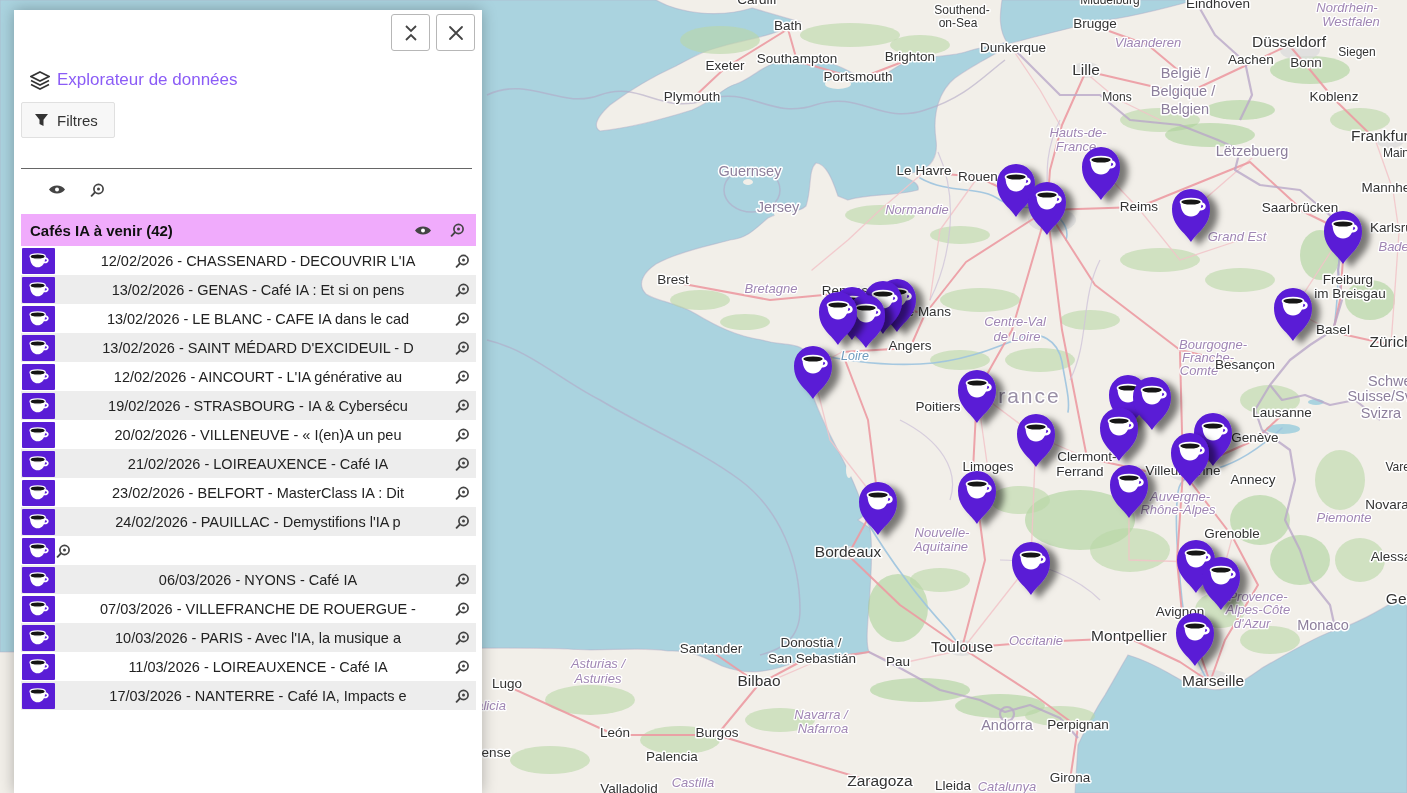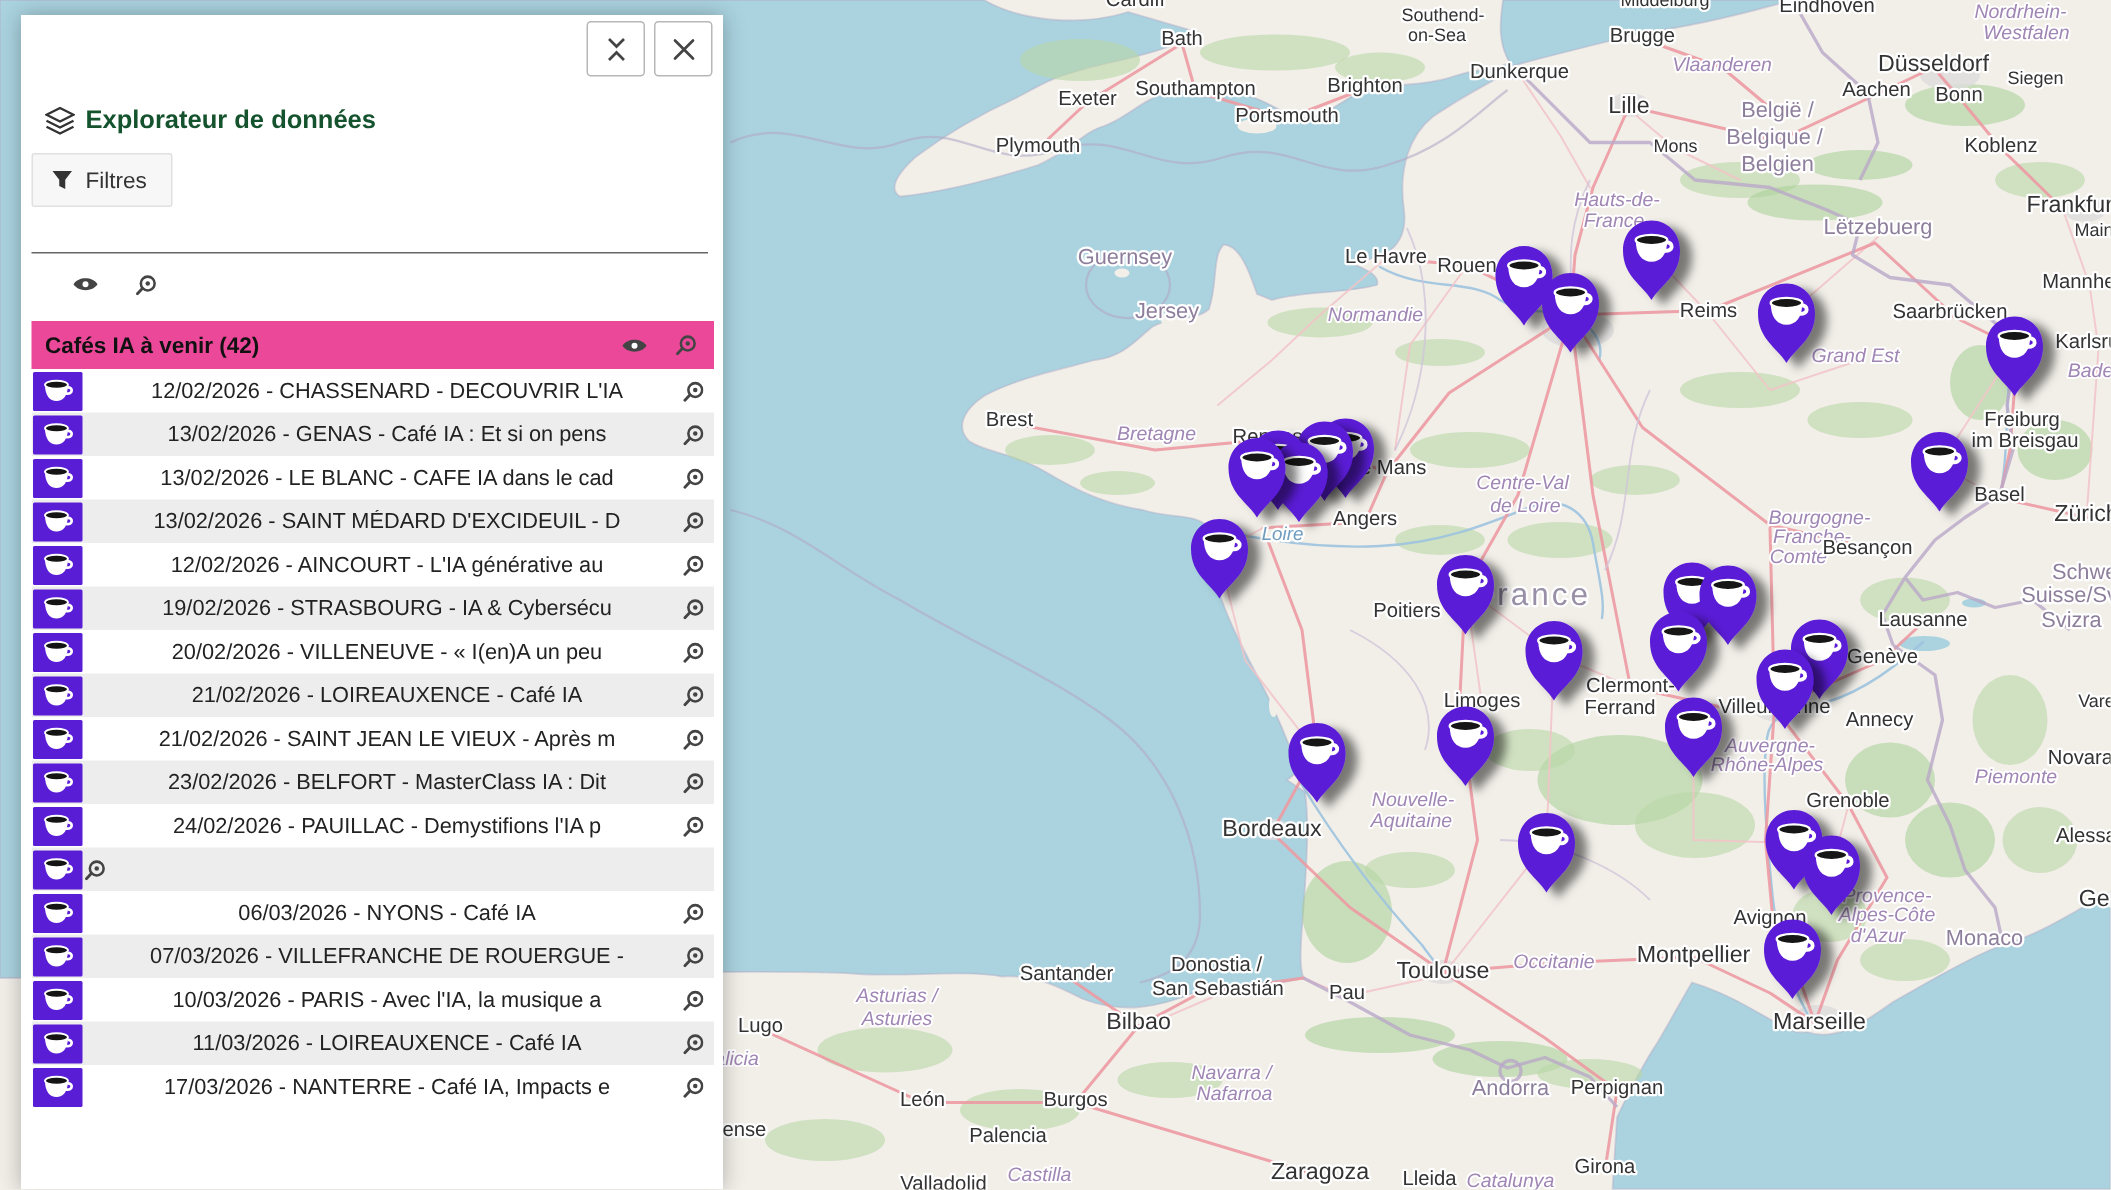--- a/index.html
+++ b/index.html
@@ -29,28 +29,28 @@
   .lbl-water{font-size:12.5px;font-style:italic;fill:#6f9cbf;}
   .pin-body{fill:var(--marker);}
 
   
   .panel{position:absolute;left:14px;top:10px;width:468px;height:783px;background:#fff;
     box-shadow:0 0 14px rgba(0,0,0,.28);z-index:5;}
   .win-btns{position:absolute;top:4px;right:7px;display:flex;gap:6px;}
   .win-btns button{width:39px;height:37px;background:#fff;border:1px solid #b7b7b7;border-radius:3px;
     display:flex;align-items:center;justify-content:center;cursor:pointer;padding:0;color:#444;}
   .title-row{position:absolute;left:16px;top:60px;display:flex;align-items:center;gap:7px;}
-  .title-row h1{font-size:17px;margin:0;color:#14532d;font-weight:bold;}
+  .title-row h1{font-size:17px;margin:0;color:#8b5cf6;font-weight:normal;}
   .filters-btn{position:absolute;left:7px;top:92px;height:36px;padding:0 16px 0 12px;background:#f7f7f7;
     border:1px solid #e0e0e0;border-radius:2px;display:flex;align-items:center;gap:8px;font-size:15px;color:#333;cursor:pointer;
     font-family:"Liberation Sans",sans-serif;}
   .sep{position:absolute;left:7px;right:10px;top:158px;border:0;border-top:1px solid #666;margin:0;}
   .global-toggles{position:absolute;left:34px;top:172px;display:flex;gap:23px;align-items:center;}
   .icon-btn{background:none;border:0;padding:0;cursor:pointer;color:#444;display:inline-flex;}
-  .layer-header{position:absolute;left:7px;right:6px;top:204px;height:32px;background:#ec4899;
+  .layer-header{position:absolute;left:7px;right:6px;top:204px;height:32px;background:#f0abfc;
     display:flex;align-items:center;padding:0 12px 0 9px;box-sizing:border-box;}
   .layer-header .lh-label{font-size:15px;font-weight:bold;color:#111;flex:1;}
   .lh-icons{display:flex;gap:17px;align-items:center;}
   #rows{position:absolute;left:7px;right:6px;top:236px;bottom:0;overflow:hidden;}
   .row{height:29px;display:flex;align-items:center;box-sizing:border-box;padding-left:1px;text-align:center;}
   .row:nth-child(even){background:#ededed;}
   .row .cup{width:33px;height:26px;background:var(--marker);border-radius:1px;display:inline-flex;
     align-items:center;justify-content:center;flex:none;}
   .row .txt{flex:1;font-size:14.5px;color:#222;margin-left:7px;white-space:nowrap;overflow:hidden;}
   .row .loupe{flex:none;margin-right:7px;}
@@ -548,33 +548,20 @@
             <path d="M18.5,7 C23,6.5 23,12.5 17.5,11.5" fill="none" stroke="#fff" stroke-width="2"></path>
             <ellipse cx="10.5" cy="5" rx="8.5" ry="3" fill="#141414" stroke="#fff" stroke-width="1.4"></ellipse>
           </svg>
         </span>
         <span class="txt">21/02/2026 - LOIREAUXENCE - Café IA</span>
         <svg class="loupe" width="15" height="14" viewBox="0 0 15 14" style="color:#444">
             <use href="#i-loupe"></use>
           </svg>
       </div>
 
-      <div class="row">
-        <span class="cup">
-          <svg width="22" height="18" viewBox="0 0 24 20">
-            <path d="M2,5 C2,13 5.5,17 10.5,17 C15.5,17 19,13 19,5 Z" fill="#fff"></path>
-            <path d="M18.5,7 C23,6.5 23,12.5 17.5,11.5" fill="none" stroke="#fff" stroke-width="2"></path>
-            <ellipse cx="10.5" cy="5" rx="8.5" ry="3" fill="#141414" stroke="#fff" stroke-width="1.4"></ellipse>
-          </svg>
-        </span>
-        <span class="txt">21/02/2026 - SAINT JEAN LE VIEUX - Après m</span>
-        <svg class="loupe" width="15" height="14" viewBox="0 0 15 14" style="color:#444">
-            <use href="#i-loupe"></use>
-          </svg>
-      </div>
 
       <div class="row">
         <span class="cup">
           <svg width="22" height="18" viewBox="0 0 24 20">
             <path d="M2,5 C2,13 5.5,17 10.5,17 C15.5,17 19,13 19,5 Z" fill="#fff"></path>
             <path d="M18.5,7 C23,6.5 23,12.5 17.5,11.5" fill="none" stroke="#fff" stroke-width="2"></path>
             <ellipse cx="10.5" cy="5" rx="8.5" ry="3" fill="#141414" stroke="#fff" stroke-width="1.4"></ellipse>
           </svg>
         </span>
         <span class="txt">23/02/2026 - BELFORT - MasterClass IA : Dit</span>

